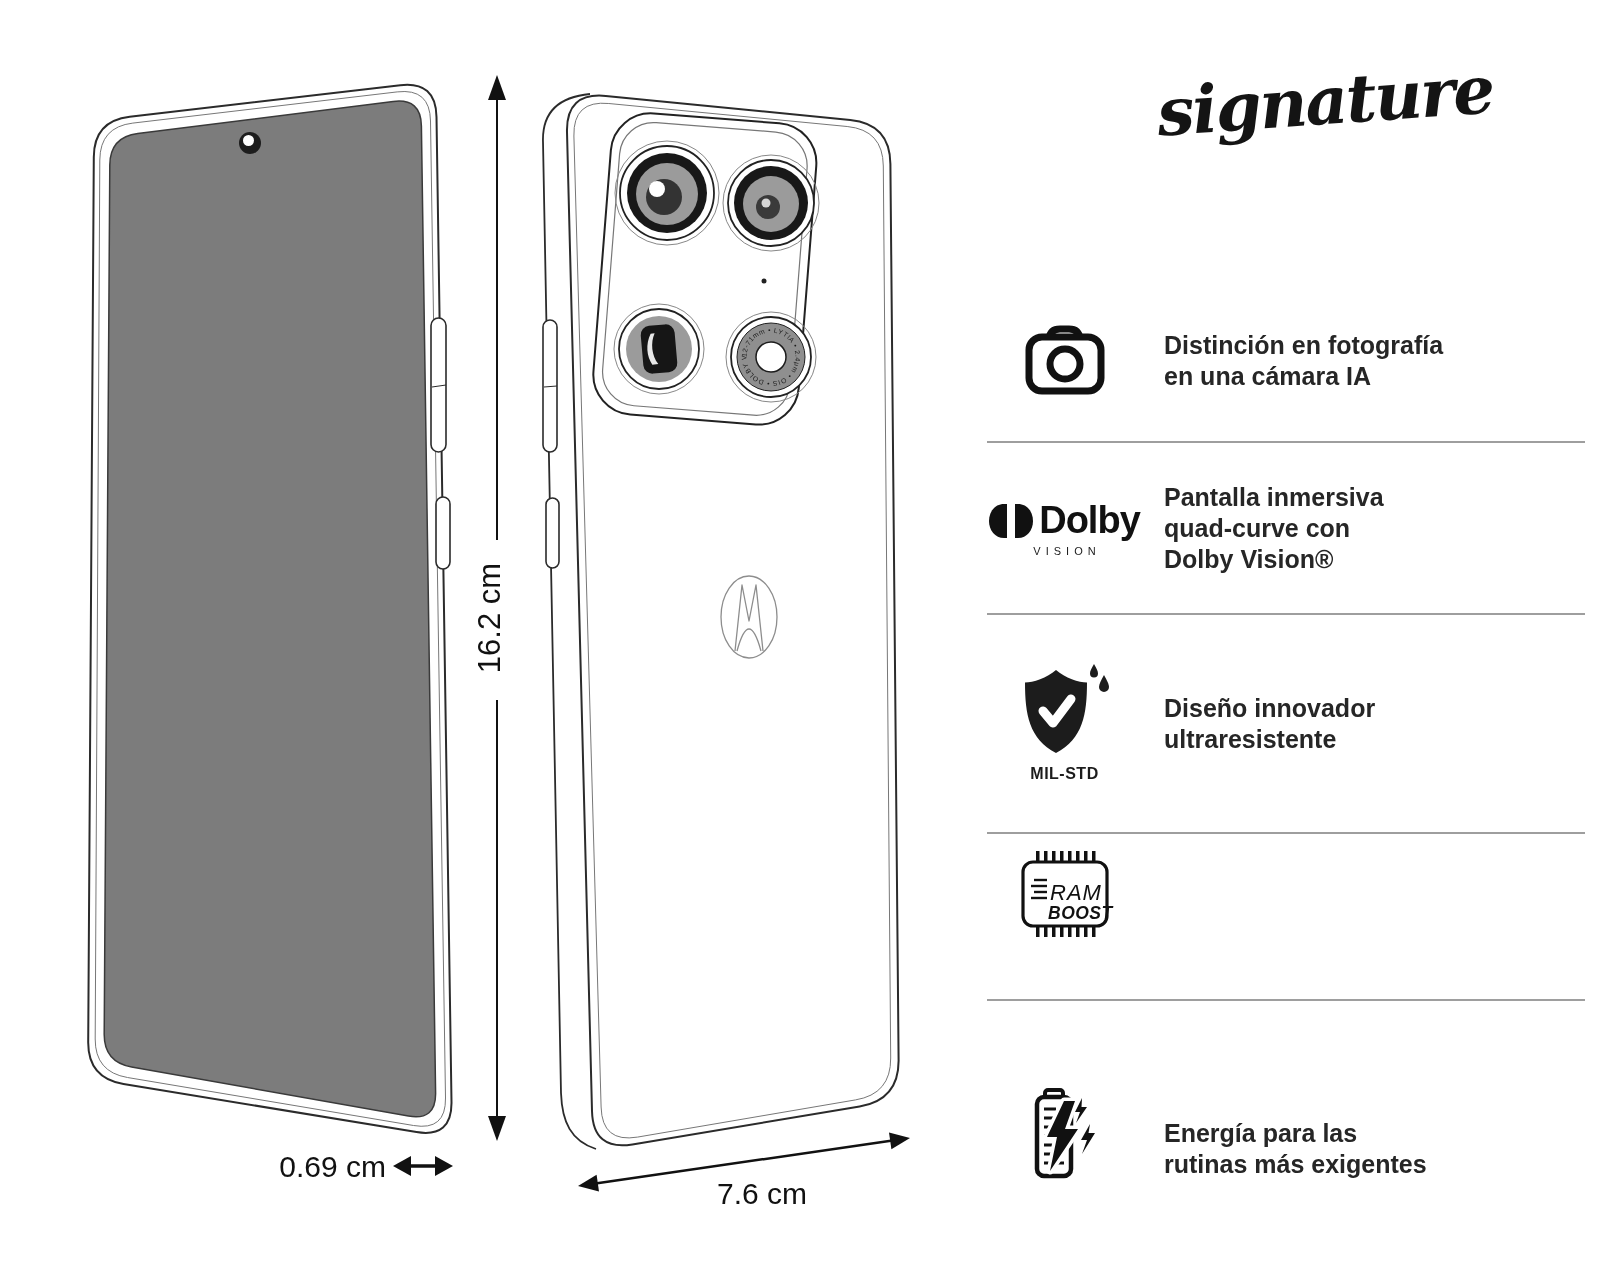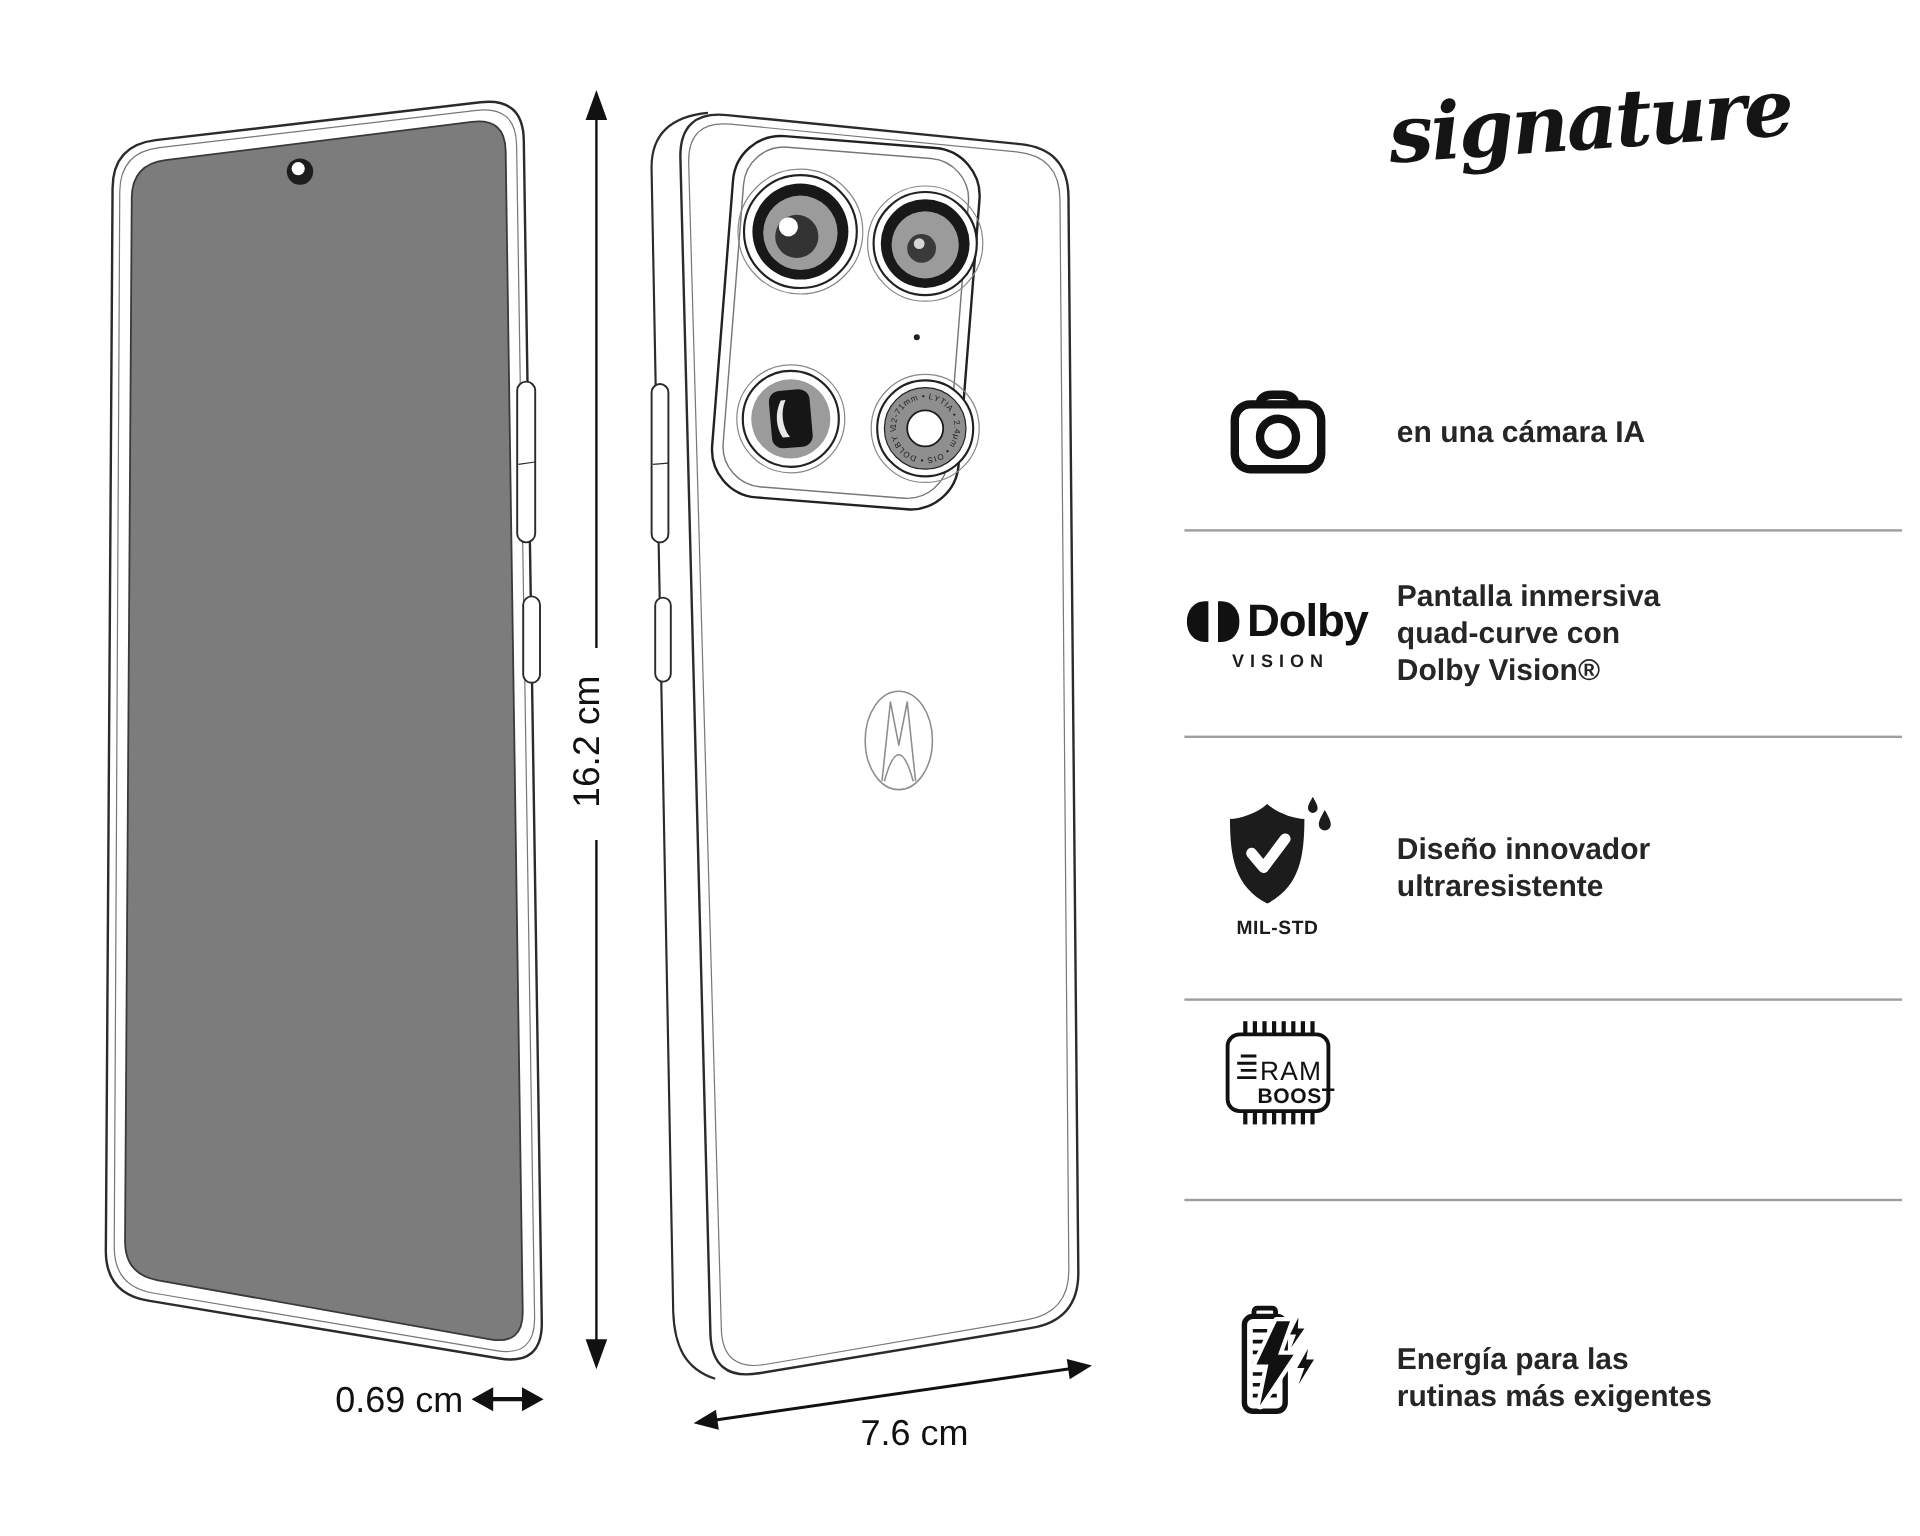--- a/index.html
+++ b/index.html
@@ -21,21 +21,21 @@
   .icon-cell {
     flex:0 0 155px; width:155px; display:flex; flex-direction:column;
     align-items:center; justify-content:center;
   }
   .text-cell { font-weight:bold; font-size:25px; line-height:31px; padding-left:22px; }
   .sep { position:absolute; left:987px; width:598px; height:2px; background:#9e9e9e; }
   .dolby { display:flex; flex-direction:column; align-items:center; }
   .dolby-top { display:flex; align-items:center; gap:6px; }
   .dolby-dd path { fill:#111; }
   .dolby-word { font-size:38px; font-weight:bold; letter-spacing:-1px; color:#111; }
-  .dolby-sub { font-size:15px; letter-spacing:5px; color:#1c1c1c; margin-top:3px; padding-left:5px;font-weight:bold; }
+  .dolby-sub { font-size:11px; letter-spacing:5px; color:#1c1c1c; margin-top:3px; padding-left:5px; }
   .mil-caption { font-size:16px; font-weight:bold; color:#1c1c1c; margin-top:5px; letter-spacing:0.5px; }
   svg text { font-family:"Liberation Sans", sans-serif; }
 </style>
 </head>
 <body>
 
 <div class="canvas">
 
   <svg class="phone-art" width="960" height="1280" viewBox="0 0 960 1280">
 
@@ -154,20 +154,21 @@
 
   <div class="feature-row" style="top:280px;height:161px;">
     <div class="icon-cell">
       <svg width="82" height="76" viewBox="0 0 82 76">
         <path d="M25,16 Q26,6 36,6 L45,6 Q55,6 56,16" fill="none" stroke="#111" stroke-width="7"></path>
         <rect x="5" y="14" width="72" height="54" rx="13" fill="#ffffff" stroke="#111" stroke-width="7"></rect>
         <circle cx="41" cy="41" r="15" fill="none" stroke="#111" stroke-width="7"></circle>
       </svg>
     </div>
     <div class="text-cell">
+      <div>Distinción en fotografía</div>
       <div>en una cámara IA</div>
     </div>
   </div>
   <div class="sep" style="top:441px;"></div>
 
   <div class="feature-row" style="top:443px;height:170px;">
     <div class="icon-cell">
       <div class="dolby">
         <div class="dolby-top">
           <svg class="dolby-dd" width="44" height="36" viewBox="0 0 44 36">
@@ -197,21 +198,21 @@
       </svg>
       <div class="mil-caption">MIL-STD</div>
     </div>
     <div class="text-cell">
       <div>Diseño innovador</div>
       <div>ultraresistente</div>
     </div>
   </div>
   <div class="sep" style="top:832px;"></div>
 
-  <div class="feature-row" style="top:834px;height:120px;">
+  <div class="feature-row" style="top:834px;height:120px;font-style:italic;">
     <div class="icon-cell">
       <svg width="104" height="88" viewBox="0 0 104 88">
         <g fill="#111">
           <rect x="23" y="1" width="3.5" height="10"></rect>
             <rect x="31" y="1" width="3.5" height="10"></rect>
           <rect x="39" y="1" width="3.5" height="10"></rect>
             <rect x="47" y="1" width="3.5" height="10"></rect>
           <rect x="55" y="1" width="3.5" height="10"></rect>
             <rect x="63" y="1" width="3.5" height="10"></rect>
           <rect x="71" y="1" width="3.5" height="10"></rect>

